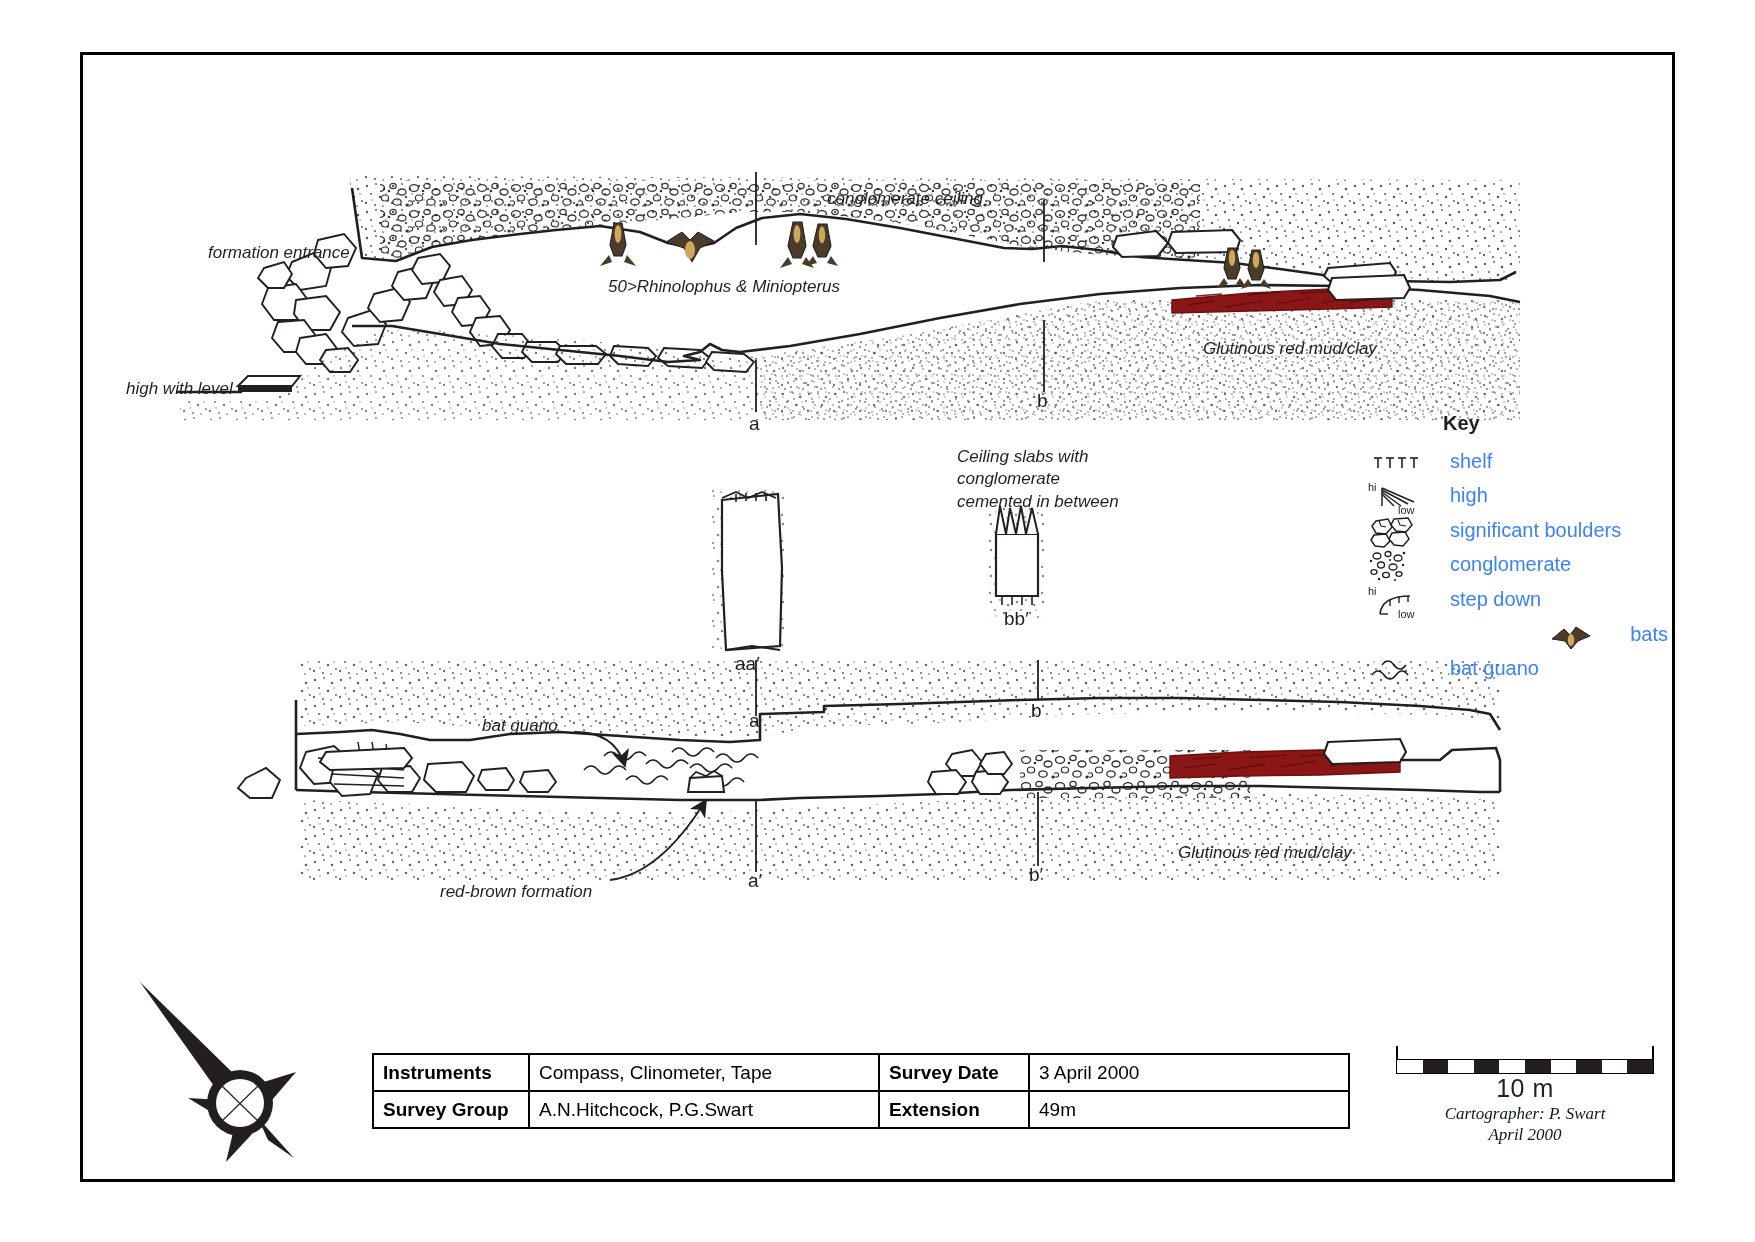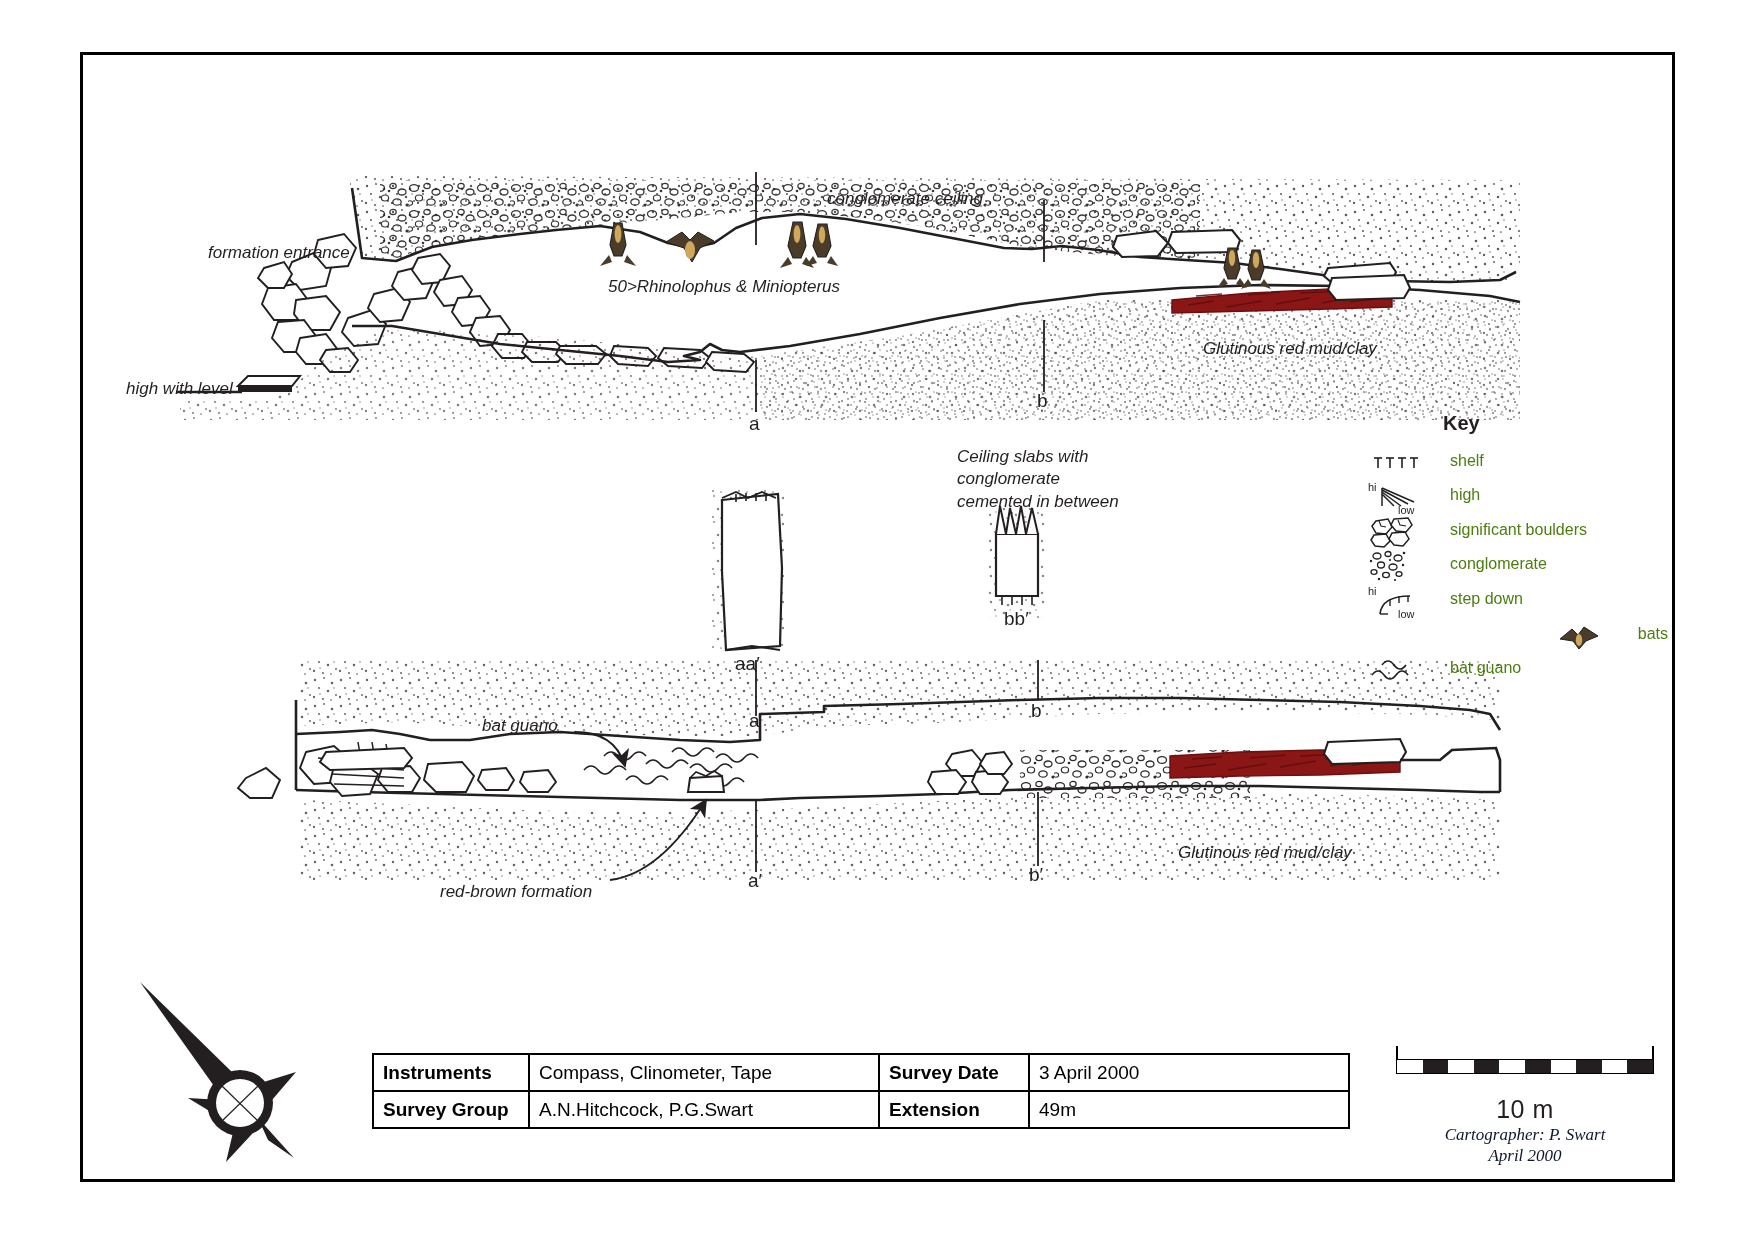--- a/index.html
+++ b/index.html
@@ -73,22 +73,22 @@
     height: 32px;
     margin-bottom: 0px;
   }
   .key-sym {
     width: 70px;
     height: 30px;
     flex: 0 0 70px;
     position: relative;
   }
   .key-txt {
-    font-size: 16px;
-    color: #4d7c0f;
+    font-size: 20px;
+    color: #3b82f6;
     margin-left: 12px;
   }
 
   
   #title-block {
     position: absolute;
     left: 372px;
     top: 1053px;
     border-collapse: collapse;
     font-size: 19px;
@@ -135,21 +135,21 @@
     height: 15px;
     display: flex;
     border: 1.5px solid #000;
     box-sizing: border-box;
   }
   #scale-seg div { flex: 1 1 0; }
   #scale-seg div.dark { background: #231f20; }
   #scale-label {
     font-size: 25px;
     color: #231f20;
-    margin-top: 21px;
+    margin-top: 0;
     letter-spacing: 0.5px;
   }
   .carto {
     font-family: "Liberation Serif", serif;
     font-style: italic;
     font-size: 17px;
     color: #0f172a;
     line-height: 1.25;
   }
 </style>

